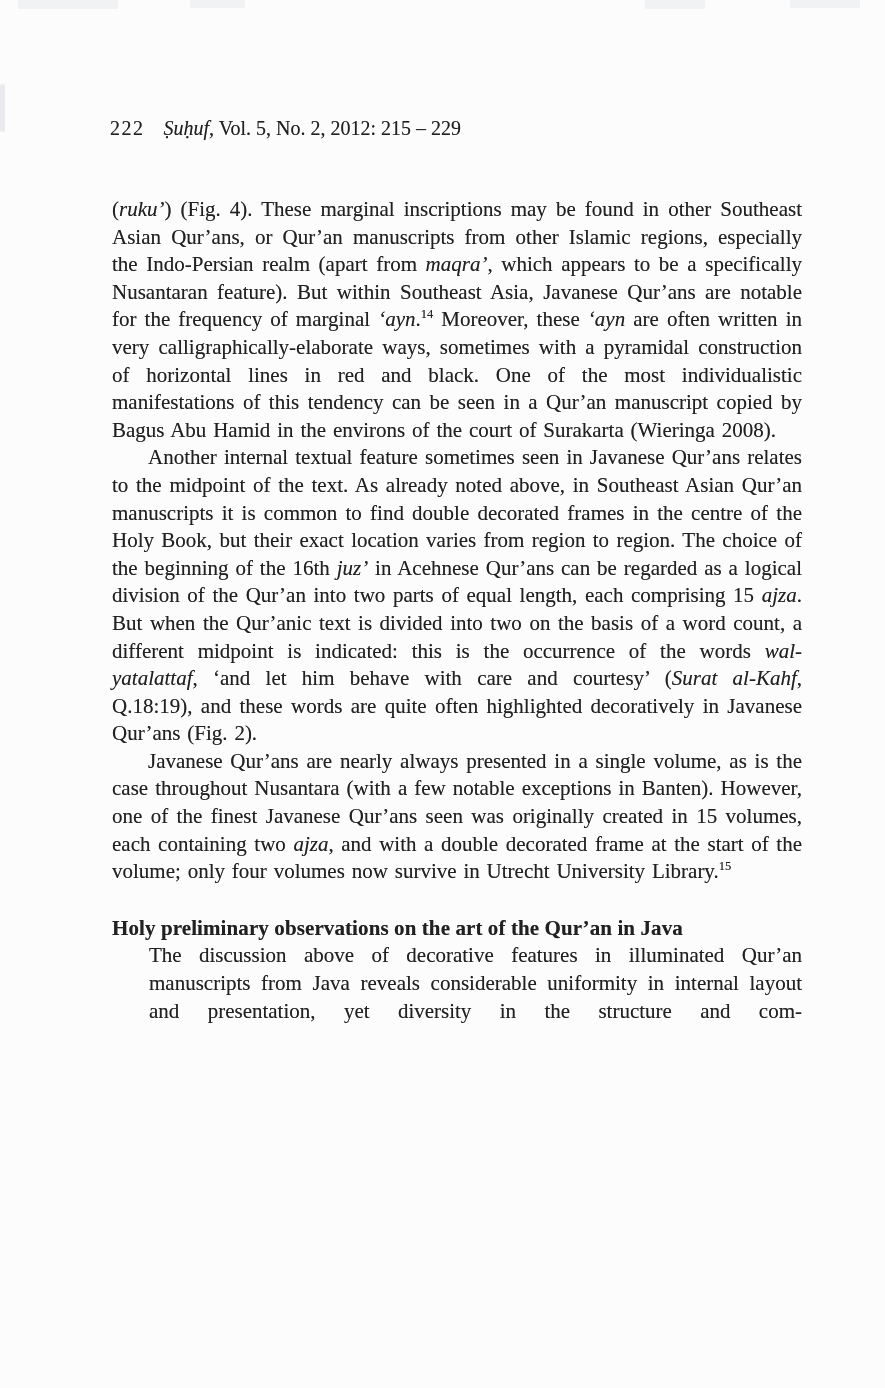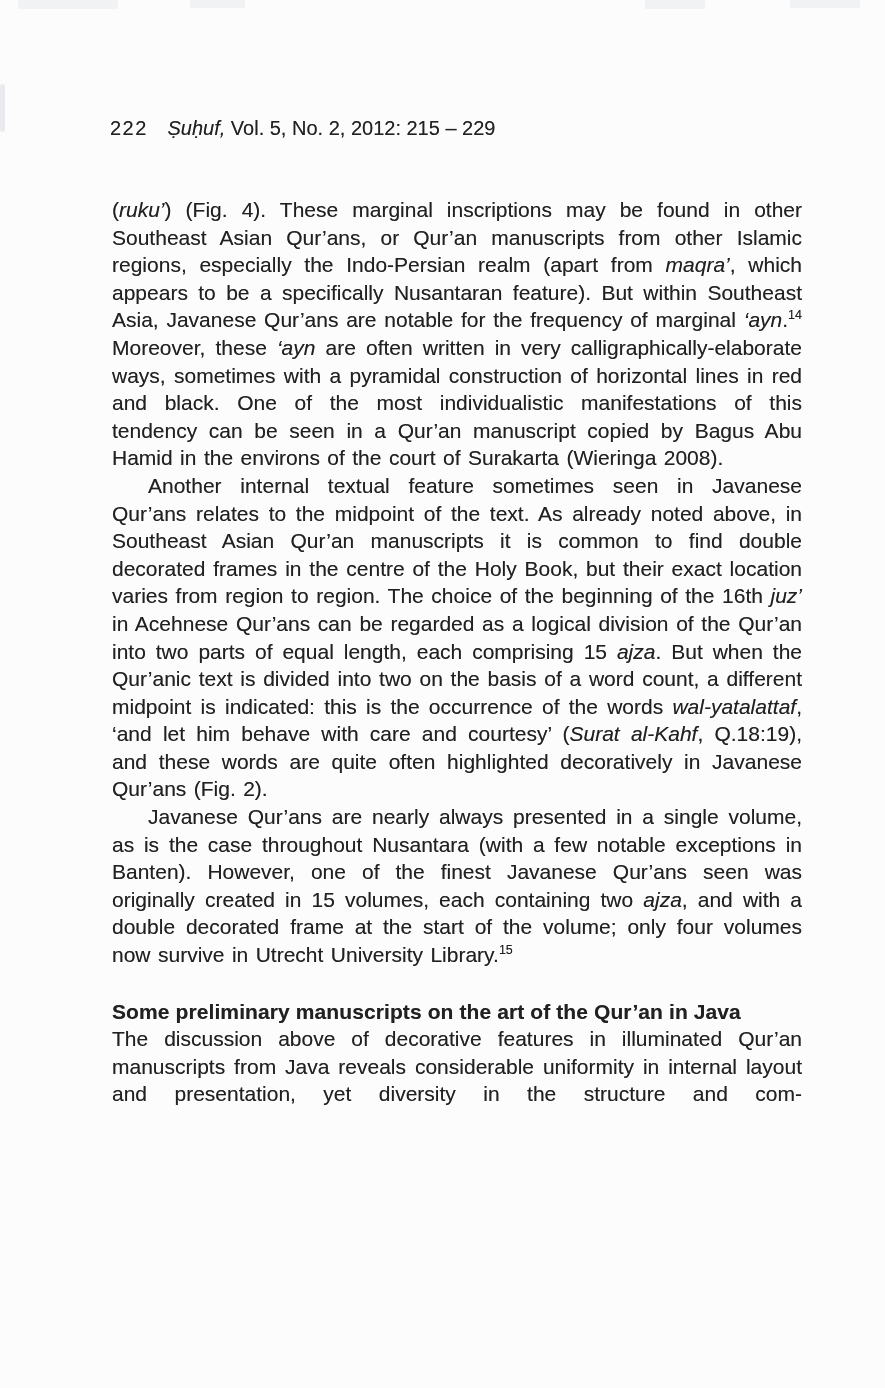--- a/index.html
+++ b/index.html
@@ -6,21 +6,21 @@
     --page-background:#fcfcfd;
     --text-color:#212121;
     --rule-color:#2e2e2e;
     --scan-line-color:#ccd2d8;
     --artifact-color:#f1f2f4;
   }
   html,body{margin:0;padding:0;background:var(--page-background);}
   .page{
     position:relative;width:885px;height:1136px;overflow:hidden;
     background:var(--page-background);
-    font-family:Liberation Sans, sans-serif;
+    font-family:Liberation Serif, serif;
     color:var(--text-color);
     text-shadow:0 0 0.6px rgba(33,33,33,0.45);
   }
   
   .artifact{position:absolute;background:var(--artifact-color);}
   .a1{left:18px;top:0;width:100px;height:9px;}
   .a2{left:190px;top:0;width:55px;height:8px;}
   .a3{left:645px;top:0;width:60px;height:9px;}
   .a4{left:790px;top:0;width:70px;height:8px;}
   .a5{left:0;top:84px;width:5px;height:48px;border-radius:3px;background:#e8eaee;}
@@ -35,21 +35,21 @@
   .running-head .pgnum{letter-spacing:1.5px;margin-right:14px;}
   .running-head .jtitle{font-style:italic;}
   .content{
     position:absolute;left:112px;top:196px;width:690px;
   }
   p.body{
     margin:0;font-size:21px;line-height:27.6px;
     text-align:justify;word-spacing:1.6px;
   }
   p.indent{text-indent:36px;}
-  p.justify-last{text-align-last:justify;}
+  p.justify-last{text-align-last:justify;margin-left:37px;}
   h2.section{
     margin:29px 0 0 0;font-size:21px;line-height:27.6px;
     font-weight:bold;white-space:nowrap;letter-spacing:.1px;
   }
   .it{font-style:italic;}
   sup{font-size:12.5px;line-height:0;vertical-align:super;}
   .footnotes{
     position:absolute;left:112px;top:1192px;width:692px;
   }
   .fn-rule{
@@ -75,21 +75,21 @@
 
   <div class="running-head">
     <span class="pgnum">222</span>
     <span class="jtitle">Ṣuḥuf,</span><span> Vol. 5, No. 2, 2012: 215 – 229</span>
   </div>
 
   <div class="content">
     <p class="body"><span>(</span><span class="it">ruku’</span><span>) (Fig. 4). These marginal inscriptions may be found in other Southeast Asian Qur’ans, or Qur’an manuscripts from other Islamic regions, especially the Indo-Persian realm (apart from </span><span class="it">maqra’</span><span>, which appears to be a specifically Nusantaran feature). But within Southeast Asia, Javanese Qur’ans are notable for the frequency of marginal </span><span class="it">‘ayn</span><span>.</span><sup>14</sup><span> Moreover, these </span><span class="it">‘ayn</span><span> are often written in very calligraphically-elaborate ways, sometimes with a pyramidal construction of horizontal lines in red and black. One of the most individualistic manifestations of this tendency can be seen in a Qur’an manuscript copied by Bagus Abu Hamid in the environs of the court of Surakarta (Wieringa 2008).</span></p>
     <p class="body indent"><span>Another internal textual feature sometimes seen in Javanese Qur’ans relates to the midpoint of the text. As already noted above, in Southeast Asian Qur’an manuscripts it is common to find double decorated frames in the centre of the Holy Book, but their exact location varies from region to region. The choice of the beginning of the 16th </span><span class="it">juz’</span><span> in Acehnese Qur’ans can be regarded as a logical division of the Qur’an into two parts of equal length, each comprising 15 </span><span class="it">ajza</span><span>. But when the Qur’anic text is divided into two on the basis of a word count, a different midpoint is indicated: this is the occurrence of the words </span><span class="it">wal-yatalattaf</span><span>, ‘and let him behave with care and courtesy’ (</span><span class="it">Surat al-Kahf</span><span>, Q.18:19), and these words are quite often highlighted decoratively in Javanese Qur’ans (Fig. 2).</span></p>
     <p class="body indent"><span>Javanese Qur’ans are nearly always presented in a single volume, as is the case throughout Nusantara (with a few notable exceptions in Banten). However, one of the finest Javanese Qur’ans seen was originally created in 15 volumes, each containing two </span><span class="it">ajza</span><span>, and with a double decorated frame at the start of the volume; only four volumes now survive in Utrecht University Library.</span><sup>15</sup></p>
-    <h2 class="section">Some preliminary manuscripts on the art of the Qur’an in Java</h2>
+    <h2 class="section">Holy preliminary observations on the art of the Qur’an in Java</h2>
     <p class="body justify-last"><span>The discussion above of decorative features in illuminated Qur’an manuscripts from Java reveals considerable uniformity in internal layout and presentation, yet diversity in the structure and com-</span></p>
   </div>
 
   <div class="footnotes">
     <div class="fn-rule"></div>
   </div>
 
   <div class="bottom-scan-line"></div>
 
 </div>

